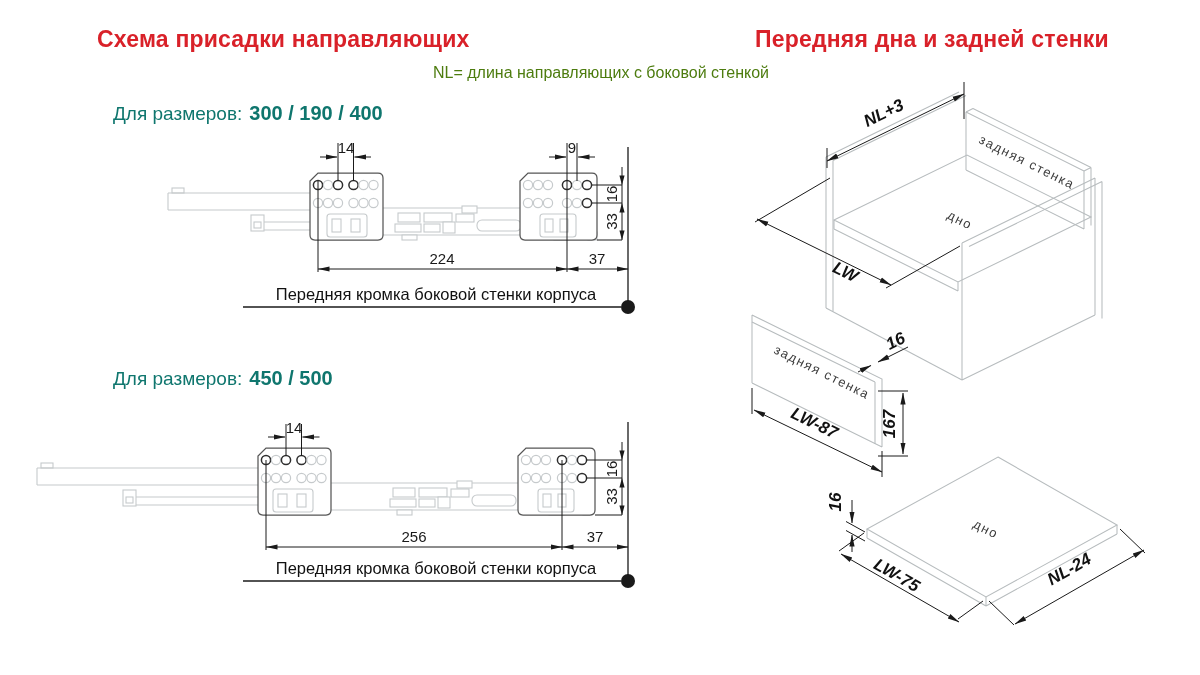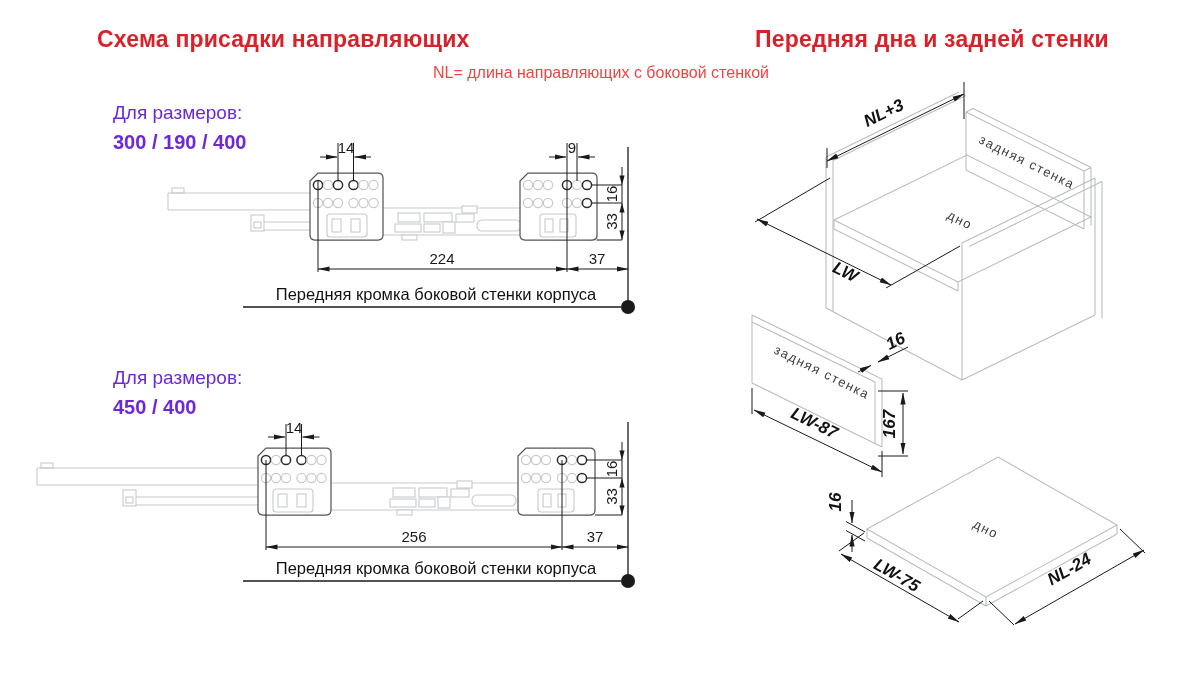--- a/index.html
+++ b/index.html
@@ -2,22 +2,22 @@
 <html style="--accent: #d92129;"><head>
 <meta charset="utf-8">
 <style>
   :root{ --accent:#d92129; }
   html,body{margin:0;padding:0;background:#fff;}
   #page{position:relative;width:1200px;height:675px;background:#fff;overflow:hidden;
         font-family:"Liberation Sans",sans-serif;}
   .title{position:absolute;font-size:23px;font-weight:bold;color:var(--accent);letter-spacing:.2px;}
   #title-left{left:97px;top:26px;}
   #title-right{left:755px;top:26px;}
-  #subtitle{position:absolute;left:433px;top:64px;font-size:16px;color:#ef4444;}
-  .sizes-line{position:absolute;display:flex;align-items:baseline;gap:7px;color:#6d28d9;flex-direction:column;}
+  #subtitle{position:absolute;left:433px;top:64px;font-size:16px;color:#4d7c0f;}
+  .sizes-line{position:absolute;display:flex;align-items:baseline;gap:7px;color:#0f766e;}
   #sizes-1{left:113px;top:102px;}
   #sizes-2{left:113px;top:367px;}
   .sizes-label{font-size:19px;}
   .sizes-value{font-size:20px;font-weight:bold;}
   svg{position:absolute;left:0;top:0;}
   svg text{font-family:"Liberation Sans",sans-serif;}
   .dimt{font-size:15px;fill:#1a1a1a;}
   .elbl{font-size:16.5px;fill:#111;}
   .dimb{font-size:17px;font-weight:bold;font-style:italic;fill:#111;}
   .plbl{font-size:13px;fill:#3a3a3a;letter-spacing:1.5px;}
@@ -39,21 +39,21 @@
   <div id="title-left" class="title">Схема присадки направляющих</div>
   <div id="title-right" class="title">Передняя дна и задней стенки</div>
   <div id="subtitle">NL= длина направляющих с боковой стенкой</div>
 
   <div id="sizes-1" class="sizes-line">
     <span class="sizes-label">Для размеров:</span>
     <span class="sizes-value">300 / 190 / 400</span>
   </div>
   <div id="sizes-2" class="sizes-line">
     <span class="sizes-label">Для размеров:</span>
-    <span class="sizes-value">450 / 400</span>
+    <span class="sizes-value">450 / 500</span>
   </div>
 
   <svg width="1200" height="675" viewBox="0 0 1200 675">
     <defs>
       <marker id="arr" viewBox="0 0 12 8" refX="11.5" refY="4" markerWidth="12" markerHeight="8" orient="auto-start-reverse" markerUnits="userSpaceOnUse">
         <path d="M12,4 L0,1.4 L0,6.6 Z" fill="#1a1a1a"></path>
       </marker>
     </defs>
 
     <g>

